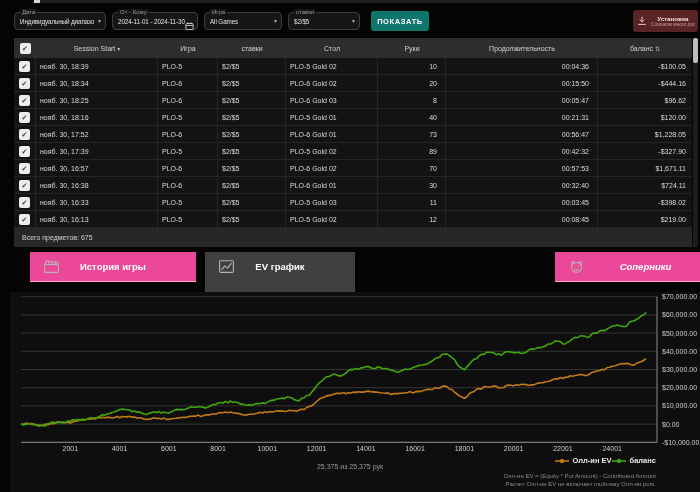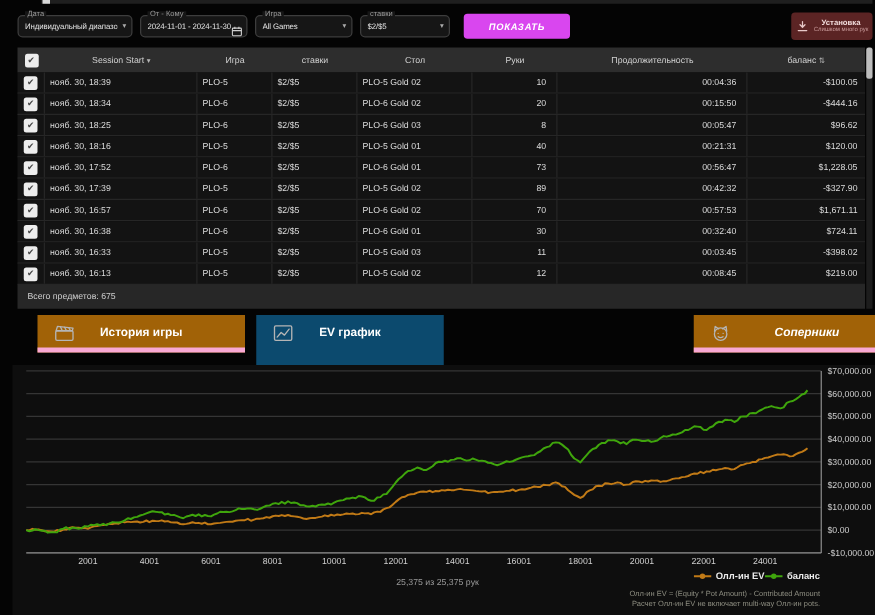--- a/index.html
+++ b/index.html
@@ -16,24 +16,24 @@
   .flabel{position:absolute;top:-4px;left:5px;font-size:6px;color:#9a9a9a;background:#161616;
           padding:0 2px;line-height:7px;white-space:nowrap;}
   .fvalue{position:absolute;left:5px;right:11px;top:0;bottom:0;display:flex;align-items:center;
           font-size:6.3px;color:#e2e2e2;white-space:nowrap;overflow:hidden;letter-spacing:-0.1px;}
   .caret{position:absolute;right:4px;top:50%;transform:translateY(-50%);font-size:6px;color:#aaa;line-height:1;}
   .cal{position:absolute;right:3px;top:4px;}
   .f-date{left:14px;top:12px;width:92px;}
   .f-range{left:112px;top:12px;width:86px;}
   .f-game{left:204px;top:12px;width:78px;}
   .f-stakes{left:288px;top:12px;width:72px;}
-  .btn-show{position:absolute;left:371px;top:11px;width:85px;height:20px;background:#d946ef;
+  .btn-show{position:absolute;left:371px;top:11px;width:58px;height:20px;background:#0f766e;
             border:none;border-radius:3px;color:#fff;font-size:7.5px;font-weight:bold;
             display:flex;align-items:center;justify-content:center;letter-spacing:0.6px;
-            font-family:inherit;cursor:pointer;font-style:italic;}
+            font-family:inherit;cursor:pointer;}
   .btn-install{position:absolute;left:633px;top:10px;width:65px;height:22px;background:#5b2424;
                border:none;border-radius:3px;display:flex;align-items:center;gap:4px;
                padding:0 4px;box-sizing:border-box;font-family:inherit;cursor:pointer;}
   .bi-text{display:flex;flex-direction:column;align-items:center;flex:1;}
   .bi-title{font-size:6.2px;color:#f2dcdc;font-weight:bold;line-height:7px;white-space:nowrap;}
   .bi-sub{font-size:4.8px;color:#c99a9a;line-height:6px;white-space:nowrap;}
 
   
   .grid7{display:grid;grid-template-columns:22px 122px 60px 68px 92px 68px 152px 1fr;}
   .thead{position:absolute;left:14px;top:38px;width:678px;height:20px;background:#2d2d2d;align-items:center;}
@@ -48,23 +48,23 @@
   .cb-cell{justify-content:center;padding:0;}
   .cb{width:11px;height:11px;background:#ededed;border-radius:2px;display:flex;align-items:center;
       justify-content:center;cursor:pointer;}
   .tick{font-size:7px;color:#454545;line-height:1;}
   .tfoot{position:absolute;left:14px;top:228px;width:678px;height:19px;background:#272727;
          display:flex;align-items:center;padding-left:8px;box-sizing:border-box;font-size:7px;color:#cfcfcf;}
   .sb-track{position:absolute;left:693px;top:38px;width:5px;height:209px;background:#1d1d1d;}
   .sb-thumb{position:absolute;left:693px;top:38px;width:5px;height:25px;background:#bdbdbd;border-radius:2px;cursor:pointer;}
 
   
-  .tab{position:absolute;top:252px;height:30px;background:#a16207;border-bottom:4px solid #f9a8d4;
+  .tab{position:absolute;top:252px;height:30px;background:#ec4899;border-bottom:1px solid #f9a8d4;
        box-sizing:border-box;cursor:pointer;}
-  .tab.active{height:40px;background:#0c4a6e;border-bottom:none;z-index:3;}
+  .tab.active{height:40px;background:#404040;border-bottom:none;z-index:3;}
   .tlabel{position:absolute;left:0;right:0;top:0;height:29px;display:flex;align-items:center;
           justify-content:center;font-size:9.5px;font-weight:bold;color:#fff;}
   .ticon{position:absolute;left:13px;top:6px;width:17px;height:17px;}
   .ticon svg{width:17px;height:17px;stroke:#b5b5b5;fill:none;stroke-width:1;stroke-linecap:round;stroke-linejoin:round;}
   .t1{left:30px;width:166px;} .t2{left:205px;width:150px;} .t3{left:374px;width:151px;} .t4{left:555px;width:181px;font-style:italic;}
 
   
   .chart-panel{position:absolute;left:10px;top:292px;width:690px;height:200px;background:#0e0e0e;}
   .chart-svg{position:absolute;left:0;top:292px;width:700px;height:200px;z-index:2;}
   .legend{position:absolute;top:456px;right:44px;display:flex;align-items:center;z-index:4;}

